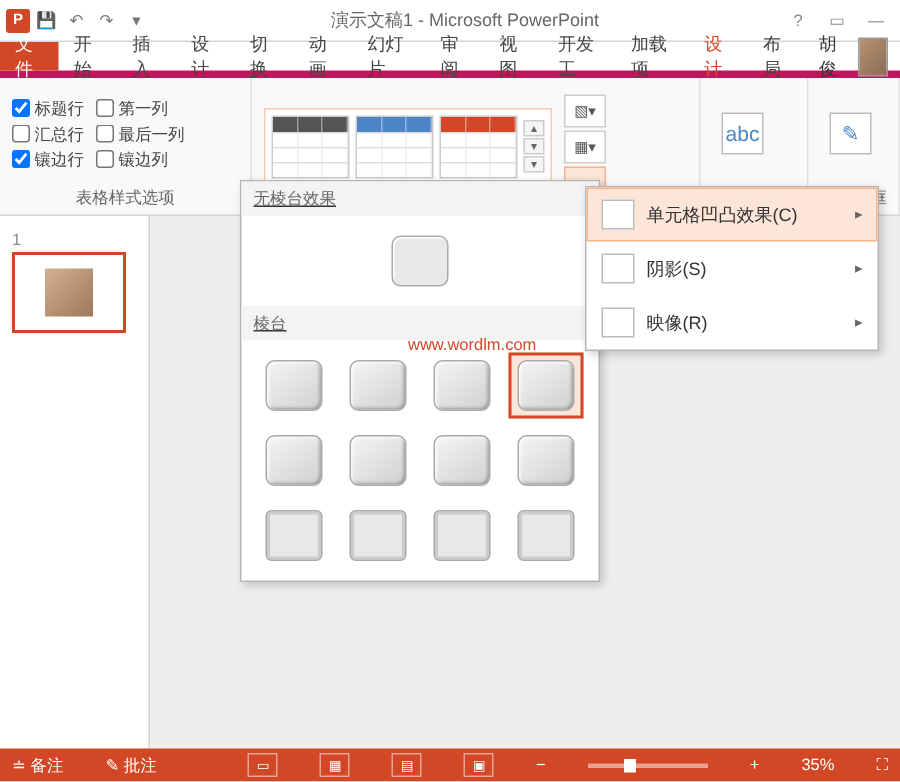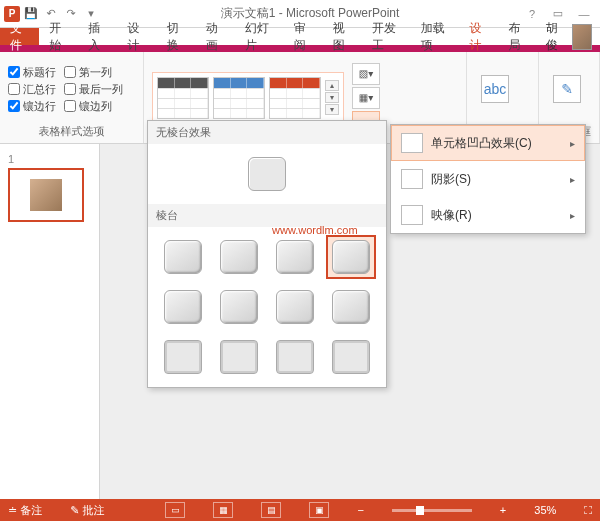--- a/index.html
+++ b/index.html
@@ -9,21 +9,21 @@
   .titlebar { height: 28px; background: #fff; display: flex; align-items: center; padding: 0 4px; border-bottom: 1px solid #d4d4d4; }
   .titlebar .qat { display: flex; gap: 2px; align-items: center; }
   .titlebar .qat .q { width: 18px; height: 18px; display: flex; align-items: center; justify-content: center; color: #777; font-size: 11px; }
   .titlebar .qat .ppt-icon { width: 16px; height: 16px; background: #d24726; border-radius: 2px; color: #fff; font-size: 10px; font-weight: bold; display: flex; align-items: center; justify-content: center; }
   .titlebar .title { flex: 1; text-align: center; color: #666; font-size: 12px; }
   .titlebar .winbtns { display: flex; gap: 2px; }
   .titlebar .winbtns .wb { width: 24px; height: 20px; display: flex; align-items: center; justify-content: center; color: #888; font-size: 11px; }
   .avatar-top { width: 26px; height: 26px; background: linear-gradient(135deg,#b89070,#8a6f58); border: 1px solid #999; margin-left: 4px; }
   
   
-  .tabs { height: 24px; display: flex; align-items: stretch; background: #fff; border-bottom: 7px solid #be185d; }
+  .tabs { height: 24px; display: flex; align-items: stretch; background: #fff; border-bottom: 5px solid #be185d; }
   .tabs .tab { padding: 0 10px; display: flex; align-items: center; color: #444; font-size: 12px; cursor: pointer; }
   .tabs .tab.file { background: #d24726; color: #fff; }
   .tabs .tab.active { color: #d24726; }
   .tabs .user { margin-left: auto; padding: 0 8px; display: flex; align-items: center; color: #333; gap: 4px; }
   
   
   .ribbon { height: 92px; background: #f9f9f9; border-bottom: 1px solid #d4d4d4; display: flex; position: relative; }
   .group { border-right: 1px solid #e0e0e0; padding: 4px 8px; display: flex; flex-direction: column; }
   .group-body { flex: 1; display: flex; align-items: center; gap: 4px; }
   .group-label { text-align: center; font-size: 11px; color: #666; padding-top: 2px; }
@@ -50,21 +50,21 @@
   
   
   .content { display: flex; height: calc(100% - 28px - 24px - 92px - 22px); position: relative; }
   .thumbs { width: 100px; background: #fff; border-right: 1px solid #d4d4d4; padding: 8px; }
   .thumb-num { font-size: 11px; color: #888; }
   .thumb { width: 76px; height: 54px; border: 2px solid #d24726; background: #fff; margin-top: 2px; display: flex; align-items: center; justify-content: center; }
   .thumb .pic { width: 32px; height: 32px; background: linear-gradient(135deg,#d4b090,#9a7858); }
   .canvas { flex: 1; background: #eee; }
   
   
-  .bevel-panel { position: absolute; left: 147px; top: 120px; width: 240px; background: #fff; border: 1px solid #b5b5b5; box-shadow: 2px 2px 6px rgba(0,0,0,0.2); z-index: 5; }
+  .bevel-panel { position: absolute; left: 160px; top: 120px; width: 240px; background: #fff; border: 1px solid #b5b5b5; box-shadow: 2px 2px 6px rgba(0,0,0,0.2); z-index: 5; text-decoration: underline; }
   .bevel-panel .sect-title { padding: 4px 8px; font-size: 11px; color: #666; background: #f3f3f3; }
   .bevel-panel .bevel-grid { display: grid; grid-template-columns: repeat(4, 50px); gap: 6px; padding: 8px; justify-content: center; }
   .bevel-item { width: 50px; height: 44px; border: 1px solid transparent; display: flex; align-items: center; justify-content: center; cursor: pointer; }
   .bevel-item.sel { border: 2px solid #d24726; background: #fde5d8; }
   .bevel-shape { width: 38px; height: 34px; background: linear-gradient(145deg,#f5f5f5,#d0d0d0); border: 1px solid #aaa; border-radius: 6px; box-shadow: inset 1px 1px 2px #fff, inset -1px -1px 2px #999; }
   .bevel-shape.flat { border-radius: 4px; box-shadow: inset 0 0 0 2px #ccc; background: #e8e8e8; }
   .no-bevel .bevel-shape { background: #e8e8e8; border-radius: 6px; box-shadow: inset 1px 1px 0 #fff; }
   
   
   .fx-menu { position: absolute; left: 390px; top: 124px; width: 196px; background: #fff; border: 1px solid #b5b5b5; box-shadow: 2px 2px 6px rgba(0,0,0,0.2); z-index: 6; }
@@ -119,21 +119,21 @@
   <div class="tab">加载项</div>
   <div class="tab active">设计</div>
   <div class="tab">布局</div>
   <div class="user">
     <span>胡俊</span>
     <div class="avatar-top"></div>
   </div>
 </div>
 
 <div class="ribbon">
-  <div class="group" style="width:144px">
+  <div class="group" style="width:168px">
     <div class="group-body">
       <div class="checks">
         <label>
             <input type="checkbox" checked="" style="">
             <span>标题行</span>
           </label>
         <label>
             <input type="checkbox" style="">
             <span>第一列</span>
           </label>

